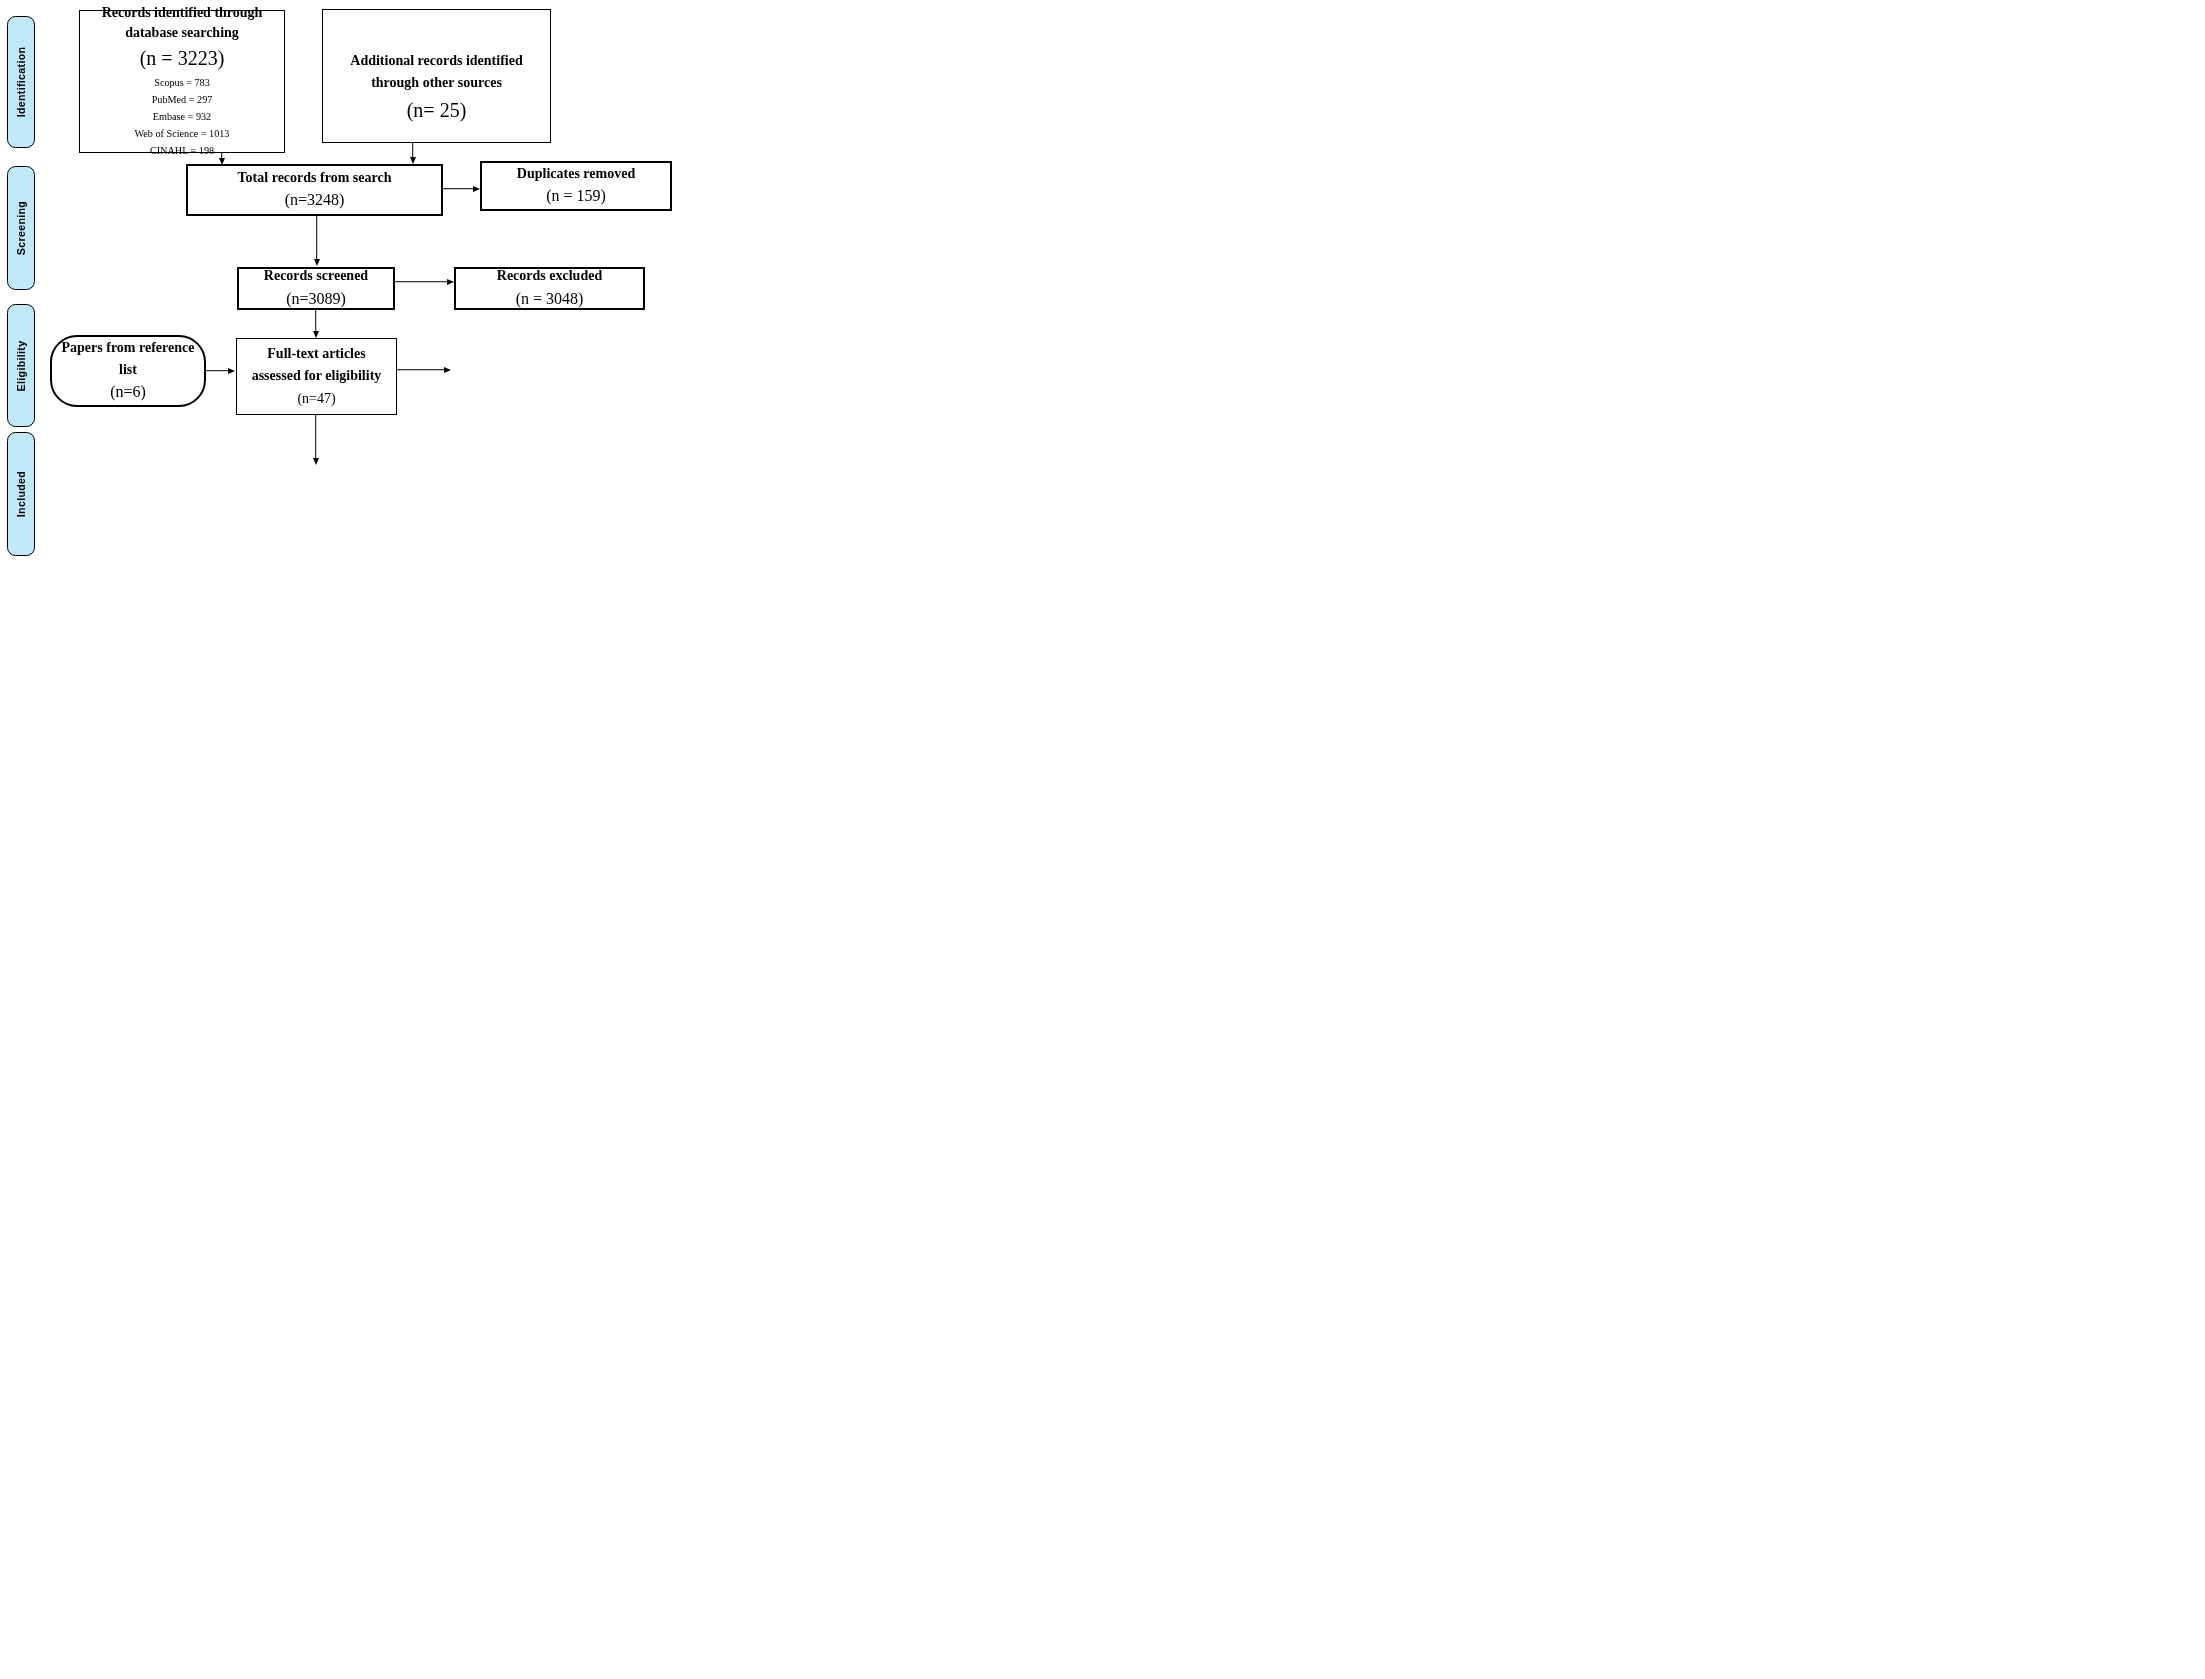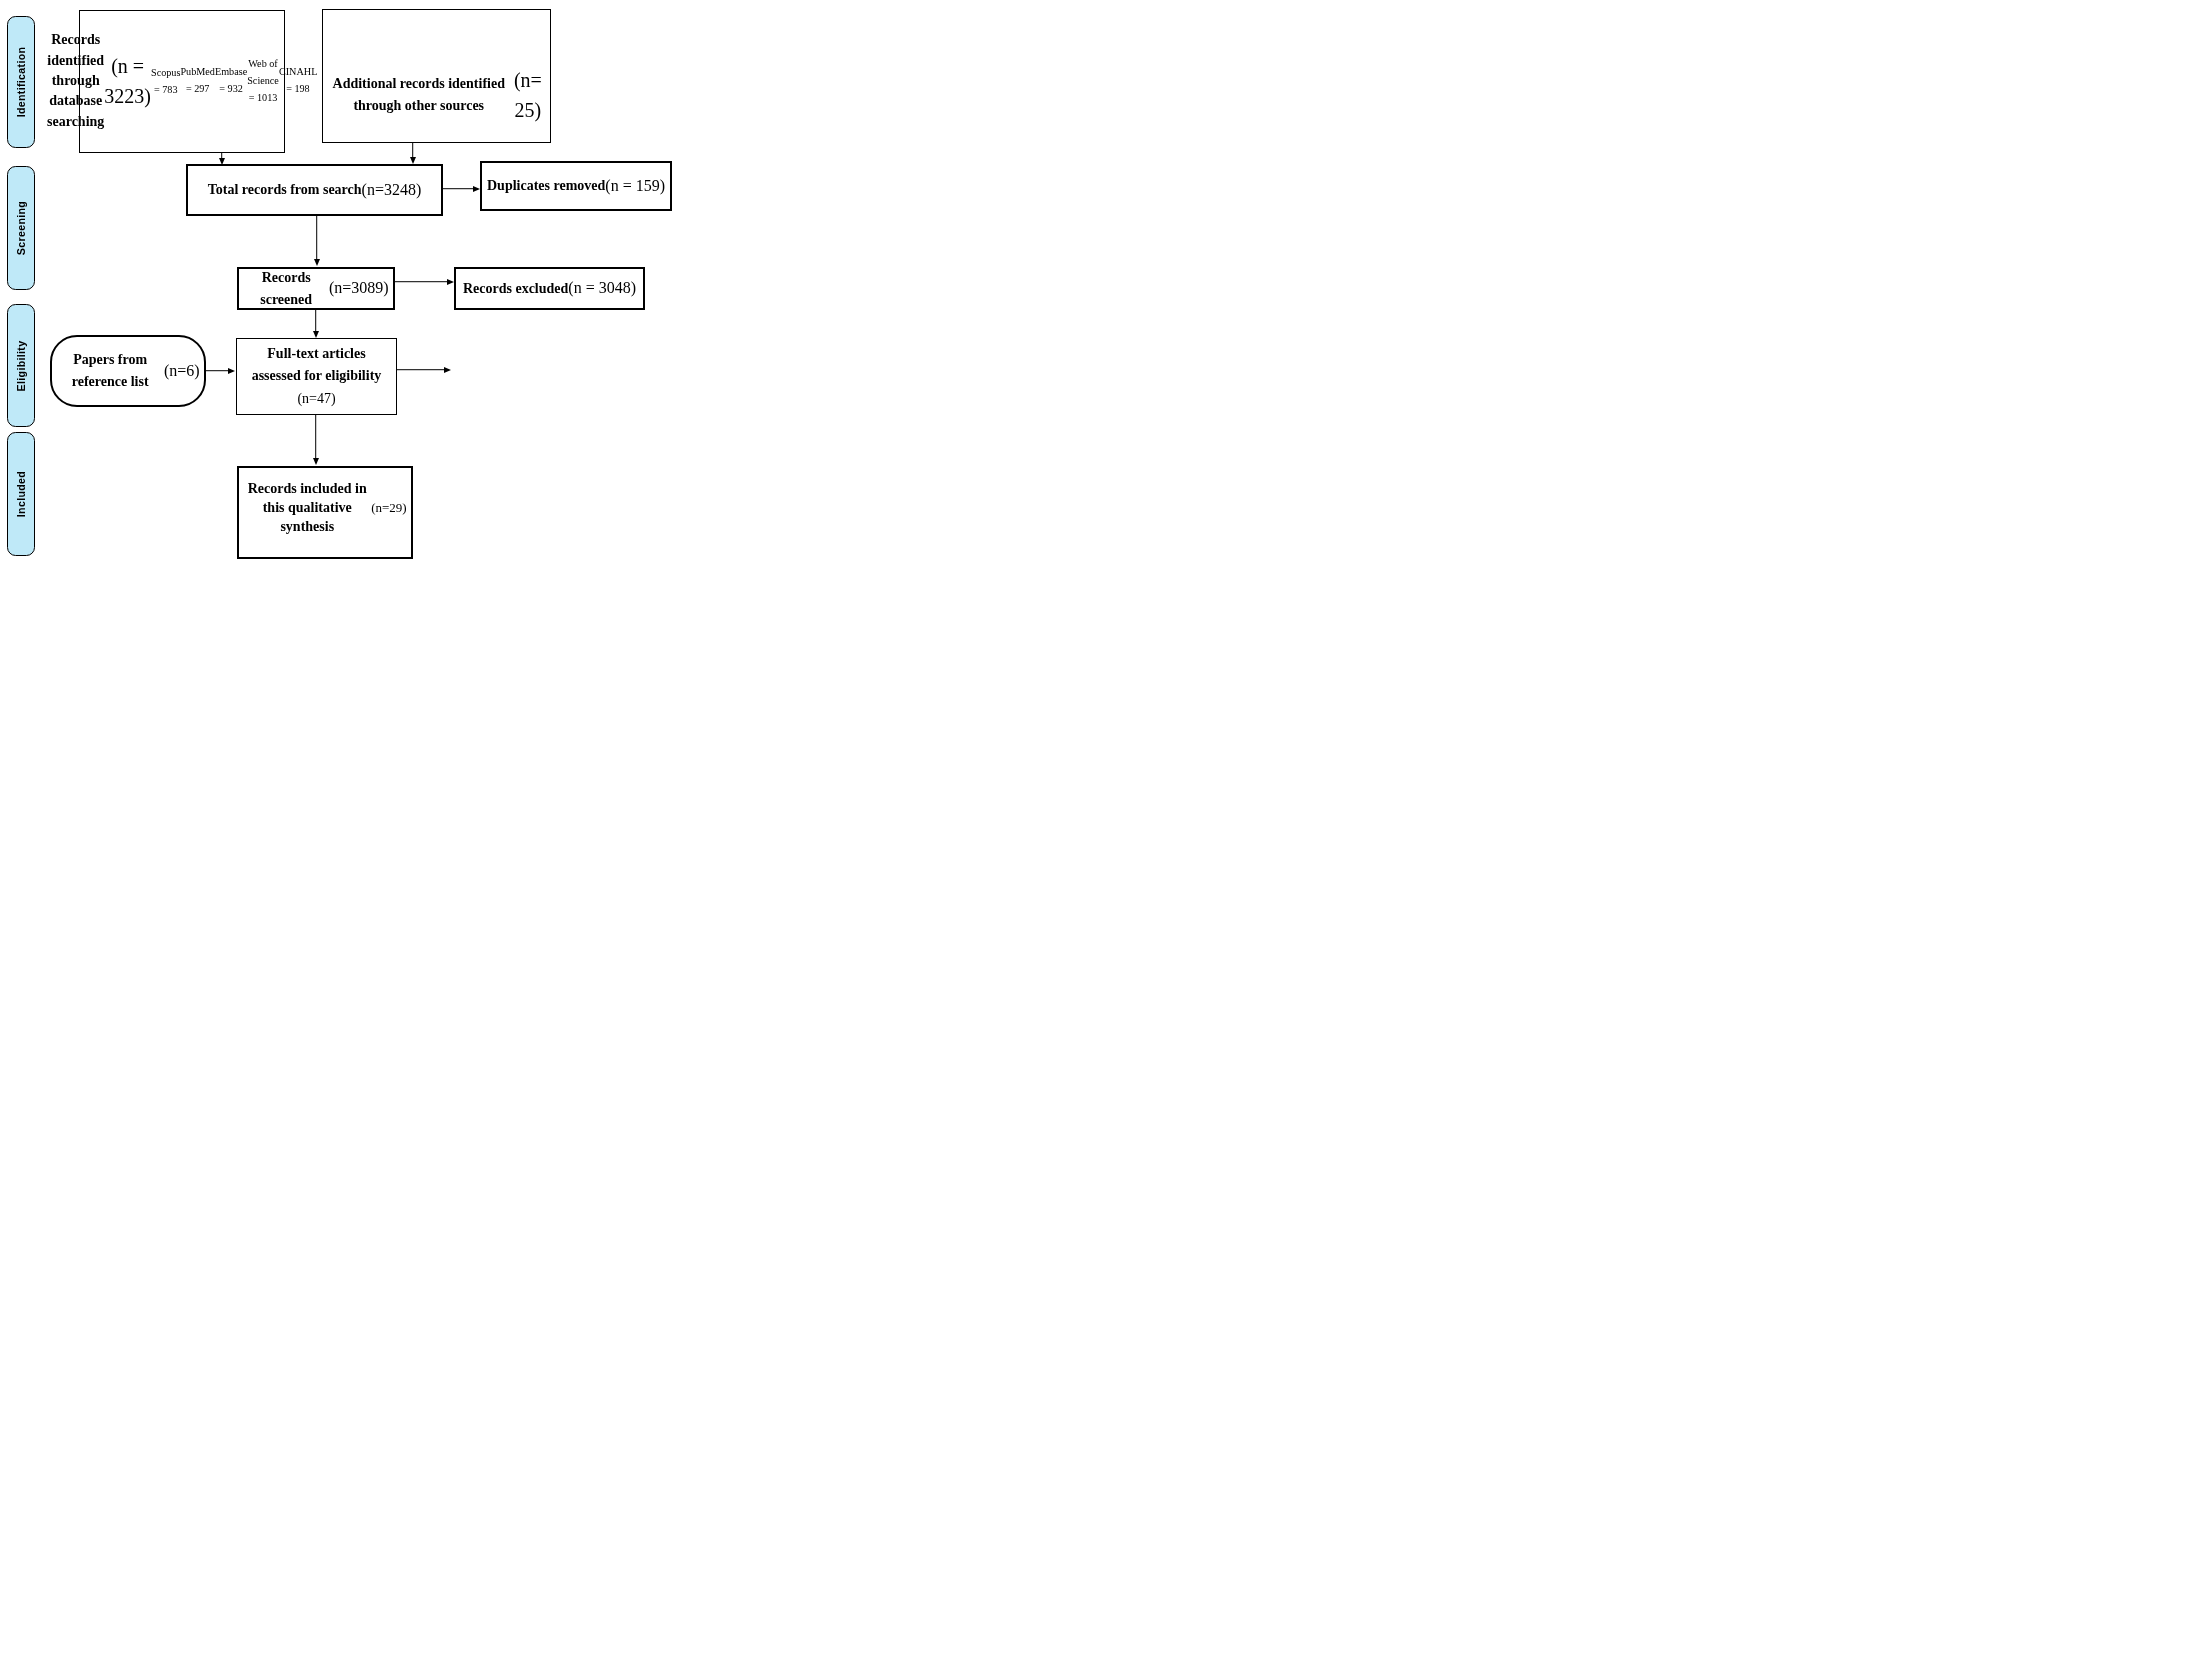--- a/index.html
+++ b/index.html
@@ -35,21 +35,21 @@
     letter-spacing: 0.3px;
   }
 
   
   .box {
     position: absolute;
     background: #fff;
     border: 1.6px solid #000;
     box-sizing: border-box;
     display: flex;
-    flex-direction: row;
+    flex-direction: column;
     align-items: center;
     justify-content: center;
     text-align: center;
     padding: 2.1px 4.3px;
   }
   .bw4 { border-width: 2.1px; }
   .t  { font-weight: bold; font-size: 14px; line-height: 1.45; }
   .n  { font-weight: normal; font-size: 16px; line-height: 1.5; }
   .nb { font-weight: normal; font-size: 20px; line-height: 1.5; }
   .src { font-weight: normal; font-size: 10.2px; line-height: 1.65; margin-top: 2.1px; font-family: Liberation Serif, serif; }
@@ -149,24 +149,20 @@
   </div>
 
   <div class="box" style="left:236px; top:338px; width:161px; height:77px;">
     <div class="inline-wrap">
       <span class="bold">Full-text articles assessed for eligibility</span>
       <span>(n=47)</span>
     </div>
   </div>
 
 
-  <div class="box bw4 box-included" style="left:237px; top:466px; width:176px; height:93px;">
-    <span class="t">Records included in this qualitative synthesis</span>
-    <span class="n">(n=29)</span>
-  </div>
 
   <div class="arrow arrow-down" style="left:218px; top:153px; width:7.5px; height:11.8px;">
     <div class="shaft"></div>
       <div class="head"></div>
   </div>
   <div class="arrow arrow-down" style="left:409px; top:143px; width:7.5px; height:21px;">
     <div class="shaft"></div>
       <div class="head"></div>
   </div>
   <div class="arrow arrow-right" style="left:443px; top:185px; width:37px; height:7.5px;">

